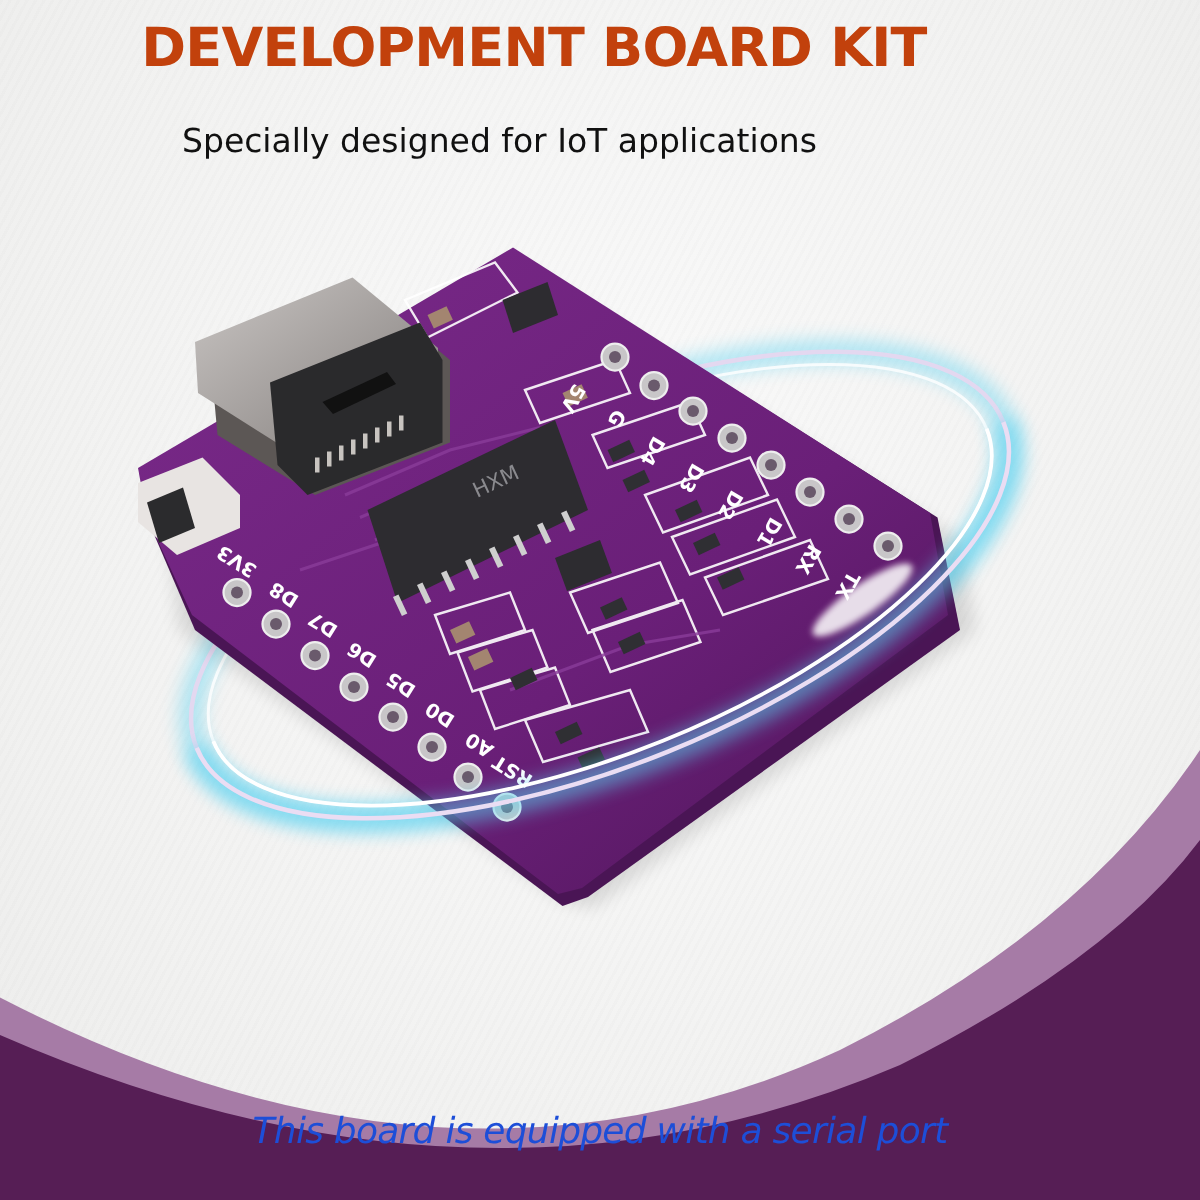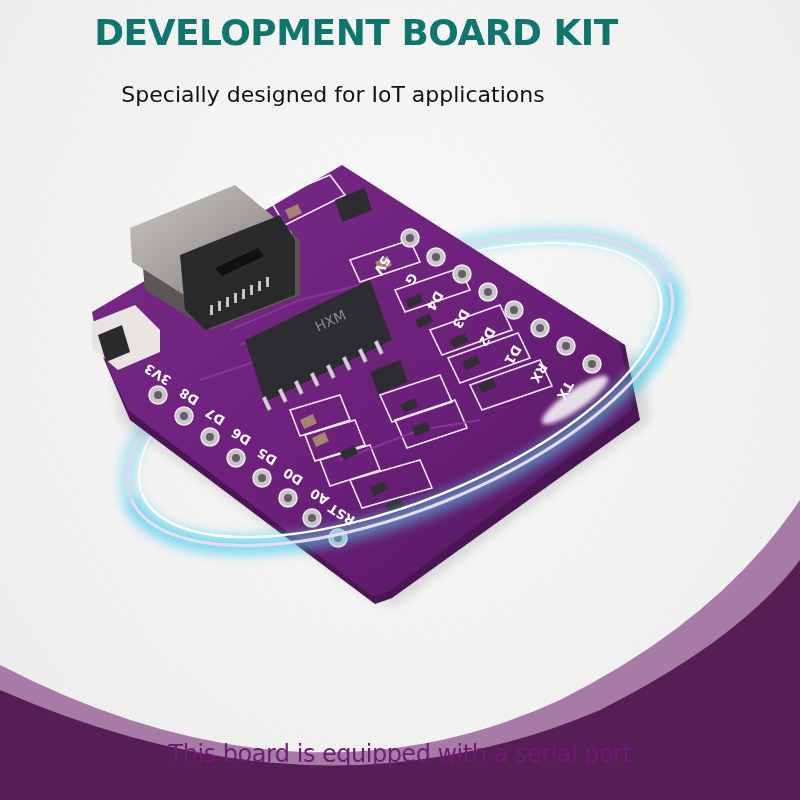--- a/index.html
+++ b/index.html
@@ -12,36 +12,37 @@
   .bg-texture {
     position: absolute; inset: 0;
     background:
       repeating-linear-gradient(118deg, rgba(0,0,0,0.012) 0 2px, rgba(255,255,255,0.02) 2px 5px),
       radial-gradient(ellipse at 50% 40%, #fafafa 0%, #f1f1f0 70%, #ececeb 100%);
   }
   .headline {
     position: absolute; top: 12px; left: 0; width: 712px;
     text-align: center;
     font-size: 36px; font-weight: bold; letter-spacing: -0.5px;
-    color: #0f766e;
+    color: #c2410c;
     font-family: "DejaVu Sans", sans-serif;
   }
   .subhead {
     position: absolute; top: 82px; left: 0; width: 666px;
     text-align: center;
     font-size: 22px; color: #111;
     font-family: "DejaVu Sans", sans-serif;
   }
   .swoosh-svg { position: absolute; left: 0; top: 0; width: 800px; height: 800px; }
   .footer-text {
     position: absolute; top: 740px; left: 0; width: 800px;
     text-align: center;
-    font-size: 24px; color: #701a75;
+    font-size: 24px; color: #1d4ed8;
     font-family: "DejaVu Sans", sans-serif;
     letter-spacing: -0.5px;
+    font-style: italic;
   }
   .board-wrap { position: absolute; left: 0; top: 0; width: 800px; height: 800px; }
   .pin-label { font-family: "DejaVu Sans", sans-serif; font-weight: bold; fill: #ffffff; font-size: 13px; }
 </style>
 </head>
 <body>
 
 <div class="bg-texture"></div>
 
 <svg class="swoosh-svg" viewBox="0 0 800 800">

